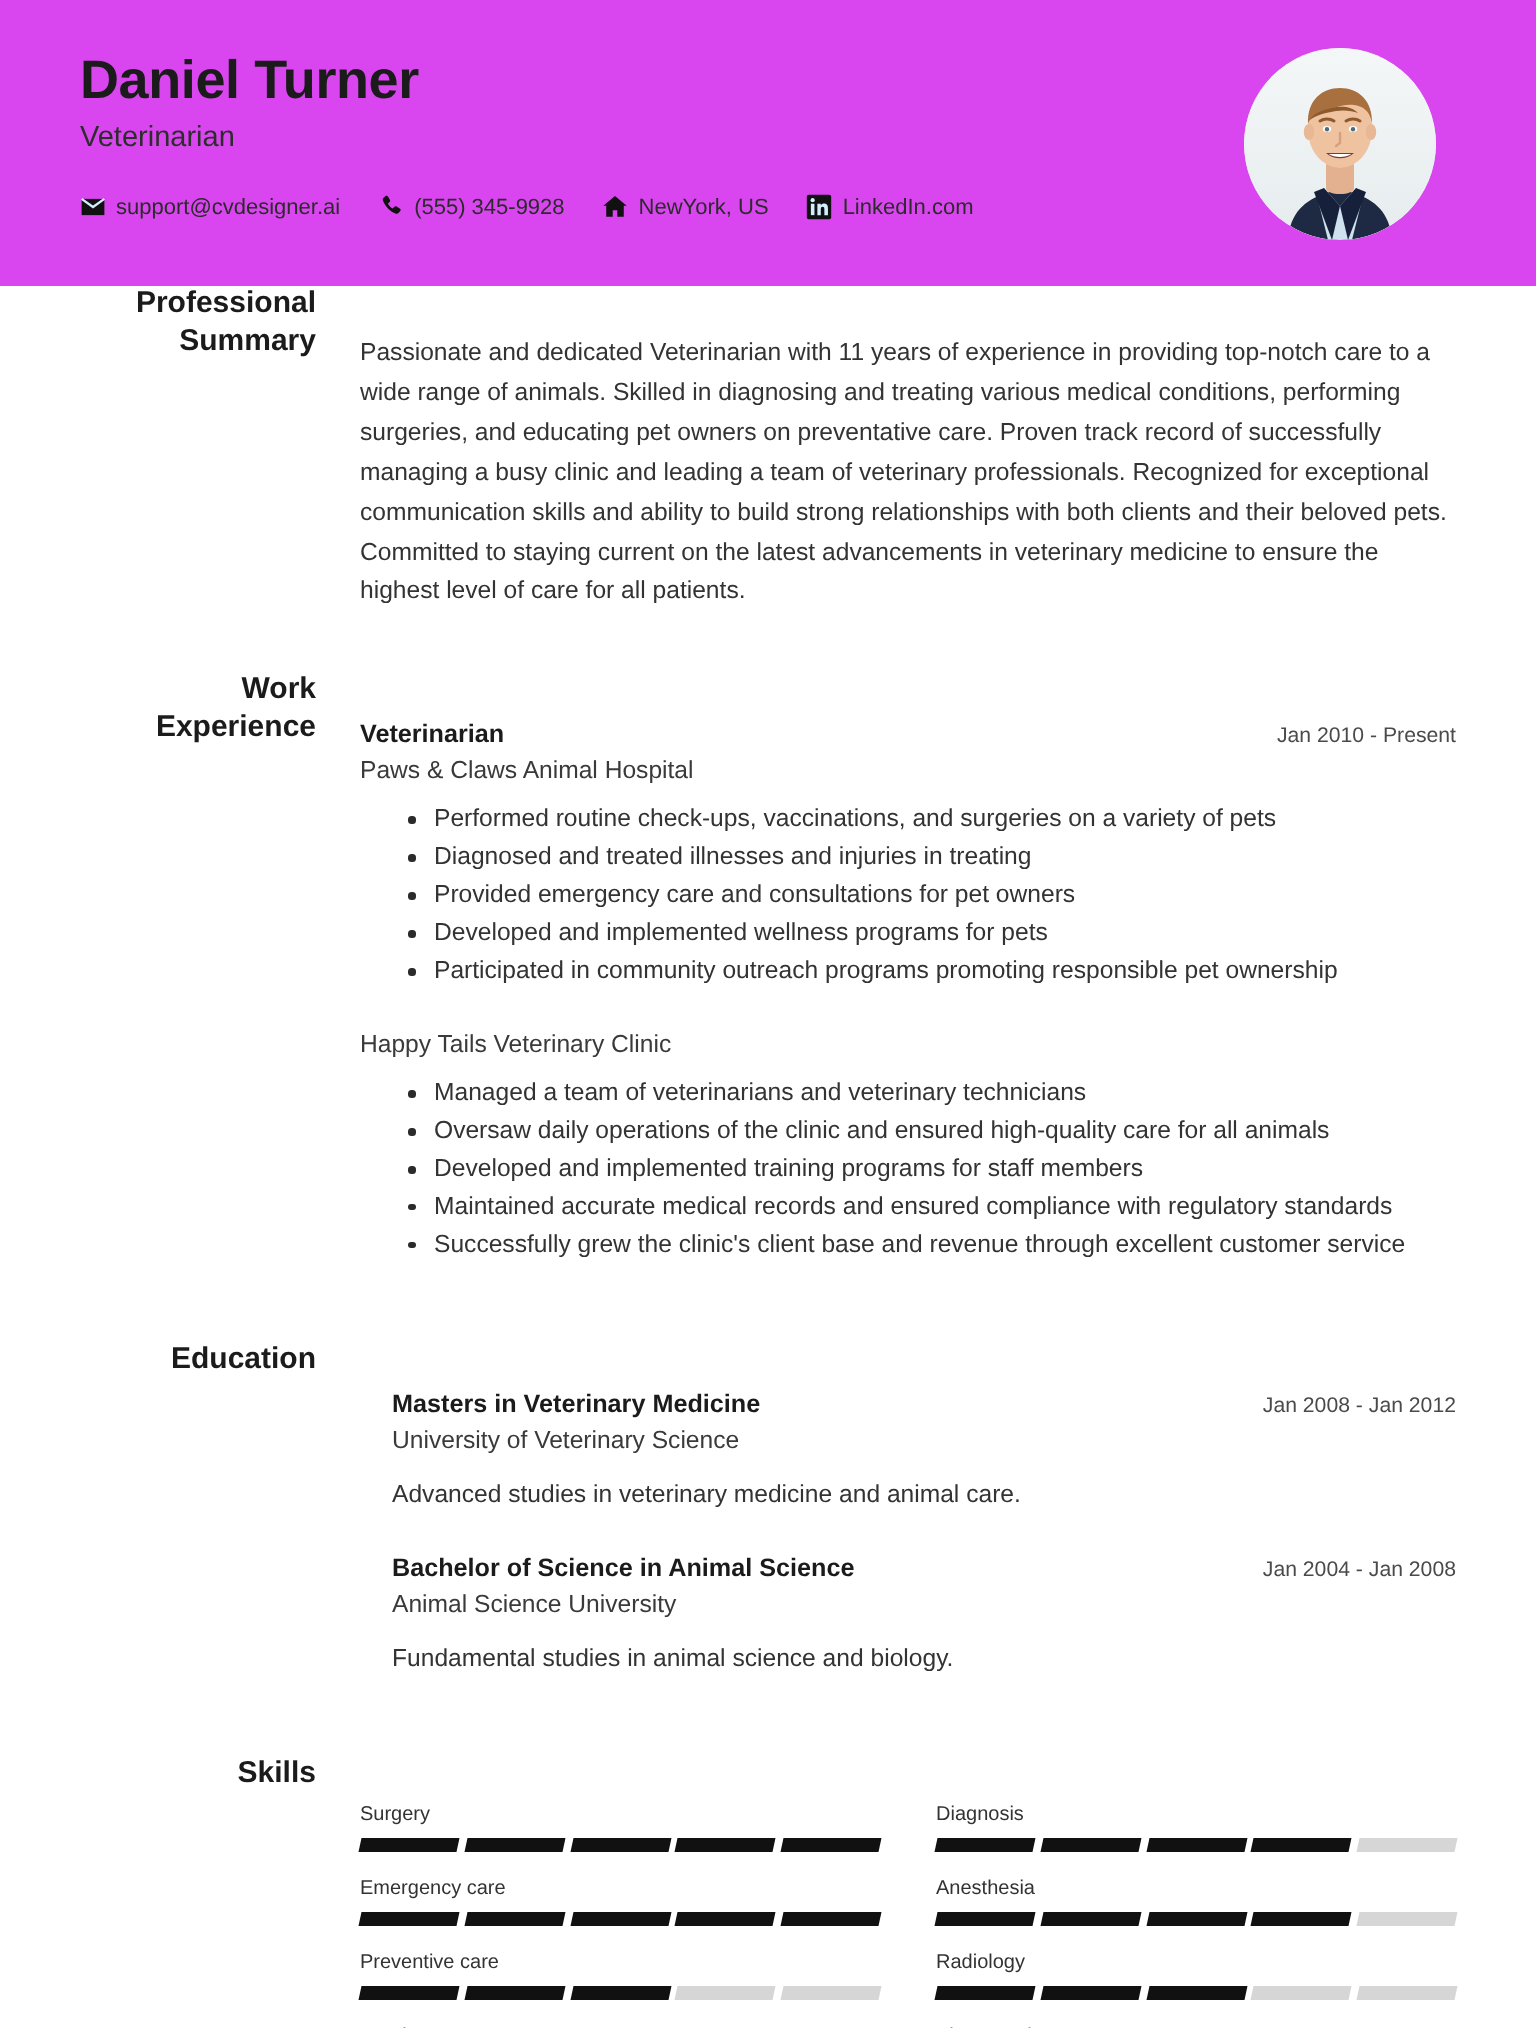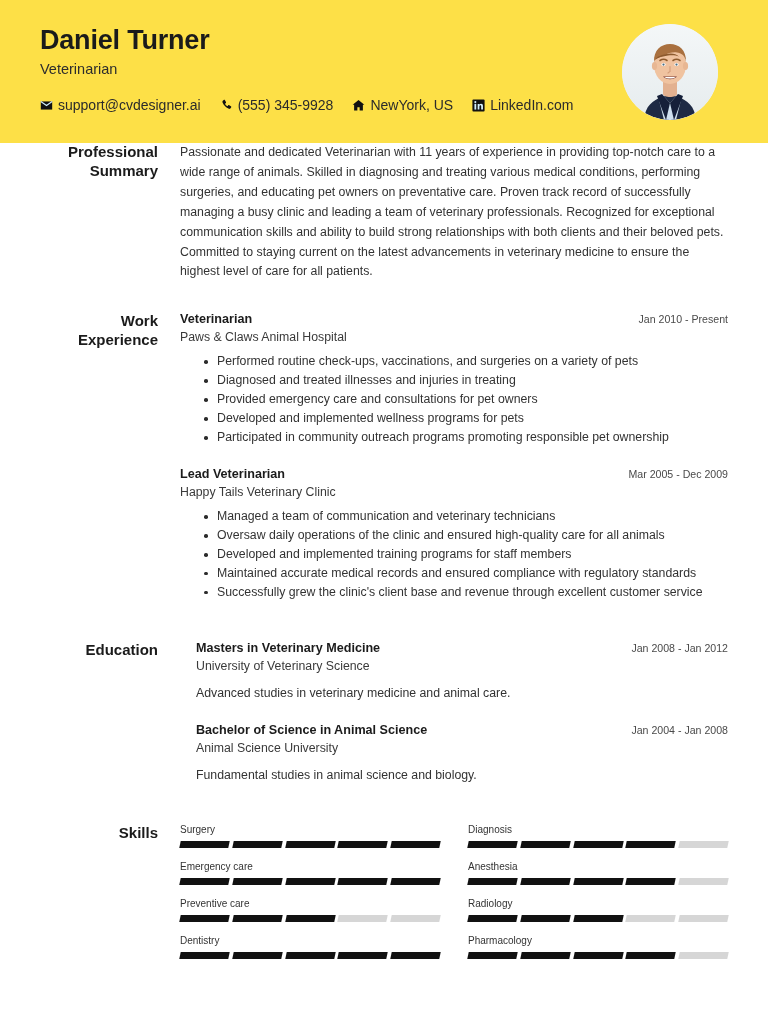--- a/index.html
+++ b/index.html
@@ -14,21 +14,21 @@
 
   .resume {
     width: 768px;
     height: 1014px;
     position: relative;
     background: #ffffff;
   }
 
   
   .header {
-    background: #fde047;
+    background: #d946ef;
     height: 143px;
     padding: 22px 40px 0 40px;
     display: flex;
     justify-content: space-between;
     align-items: flex-start;
     position: relative;
   }
 
   .header-left { padding-top: 3px; }
 
@@ -52,21 +52,21 @@
     align-items: center;
     margin-top: 20px;
     gap: 19px;
     flex-wrap: nowrap;
   }
 
   .contact-item {
     display: flex;
     align-items: center;
     gap: 5px;
-    font-size: 14px;
+    font-size: 11px;
     color: #2b2b2b;
     white-space: nowrap;
   }
 
   .contact-item .ico {
     display: inline-flex;
     align-items: center;
     justify-content: center;
     width: 13px;
     height: 13px;
@@ -107,20 +107,21 @@
     padding-right: 22px;
     font-size: 15px;
     font-weight: bold;
     color: #1b1b1b;
     line-height: 1.25;
   }
 
   .sec-content {
     flex: 1 1 auto;
     min-width: 0;
+    margin-top: 24px;
   }
 
   
   #section-summary { }
   .summary-text {
     font-size: 12.3px;
     line-height: 1.62;
     color: #333333;
     text-align: left;
   }
@@ -347,27 +348,23 @@
           <ul class="bullets">
             <li>Performed routine check-ups, vaccinations, and surgeries on a variety of pets</li>
             <li>Diagnosed and treated illnesses and injuries in treating</li>
             <li>Provided emergency care and consultations for pet owners</li>
             <li>Developed and implemented wellness programs for pets</li>
             <li>Participated in community outreach programs promoting responsible pet ownership</li>
           </ul>
         </div>
 
         <div class="entry">
-          <div class="entry-head">
-            <div class="entry-role">Lead Veterinarian</div>
-            <div class="entry-date">Mar 2005 - Dec 2009</div>
-          </div>
           <div class="entry-org">Happy Tails Veterinary Clinic</div>
           <ul class="bullets">
-            <li>Managed a team of communication and veterinary technicians</li>
+            <li>Managed a team of veterinarians and veterinary technicians</li>
             <li>Oversaw daily operations of the clinic and ensured high-quality care for all animals</li>
             <li>Developed and implemented training programs for staff members</li>
             <li>Maintained accurate medical records and ensured compliance with regulatory standards</li>
             <li>Successfully grew the clinic's client base and revenue through excellent customer service</li>
           </ul>
         </div>
 
       </div>
     </div>
 

